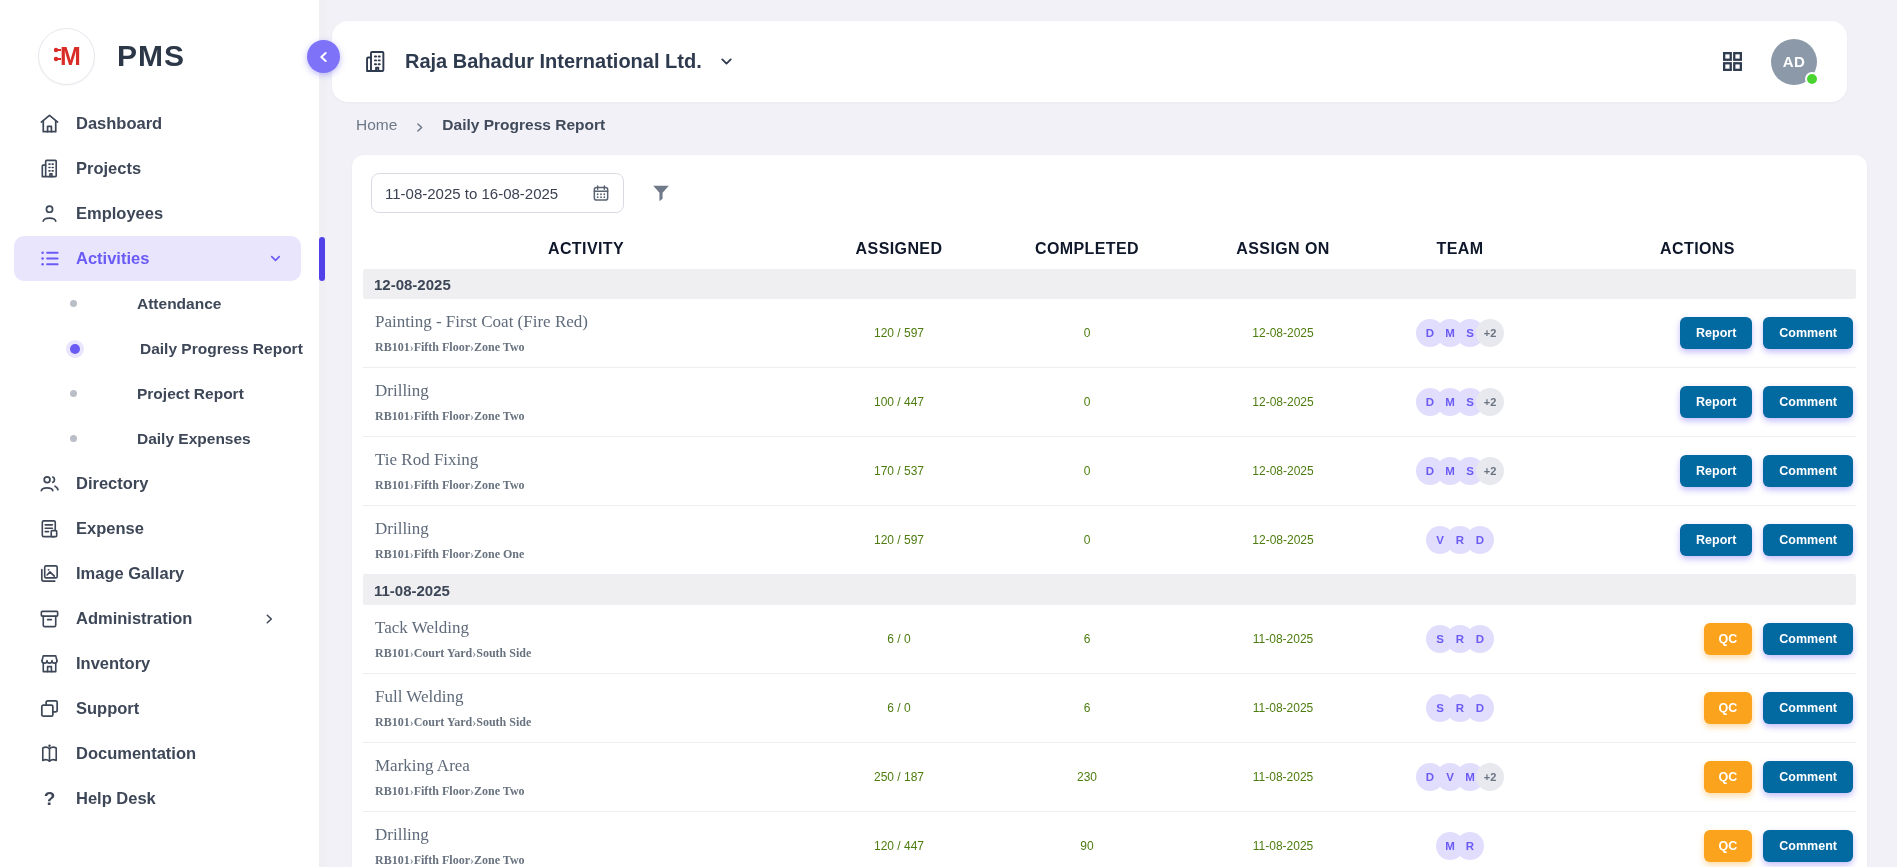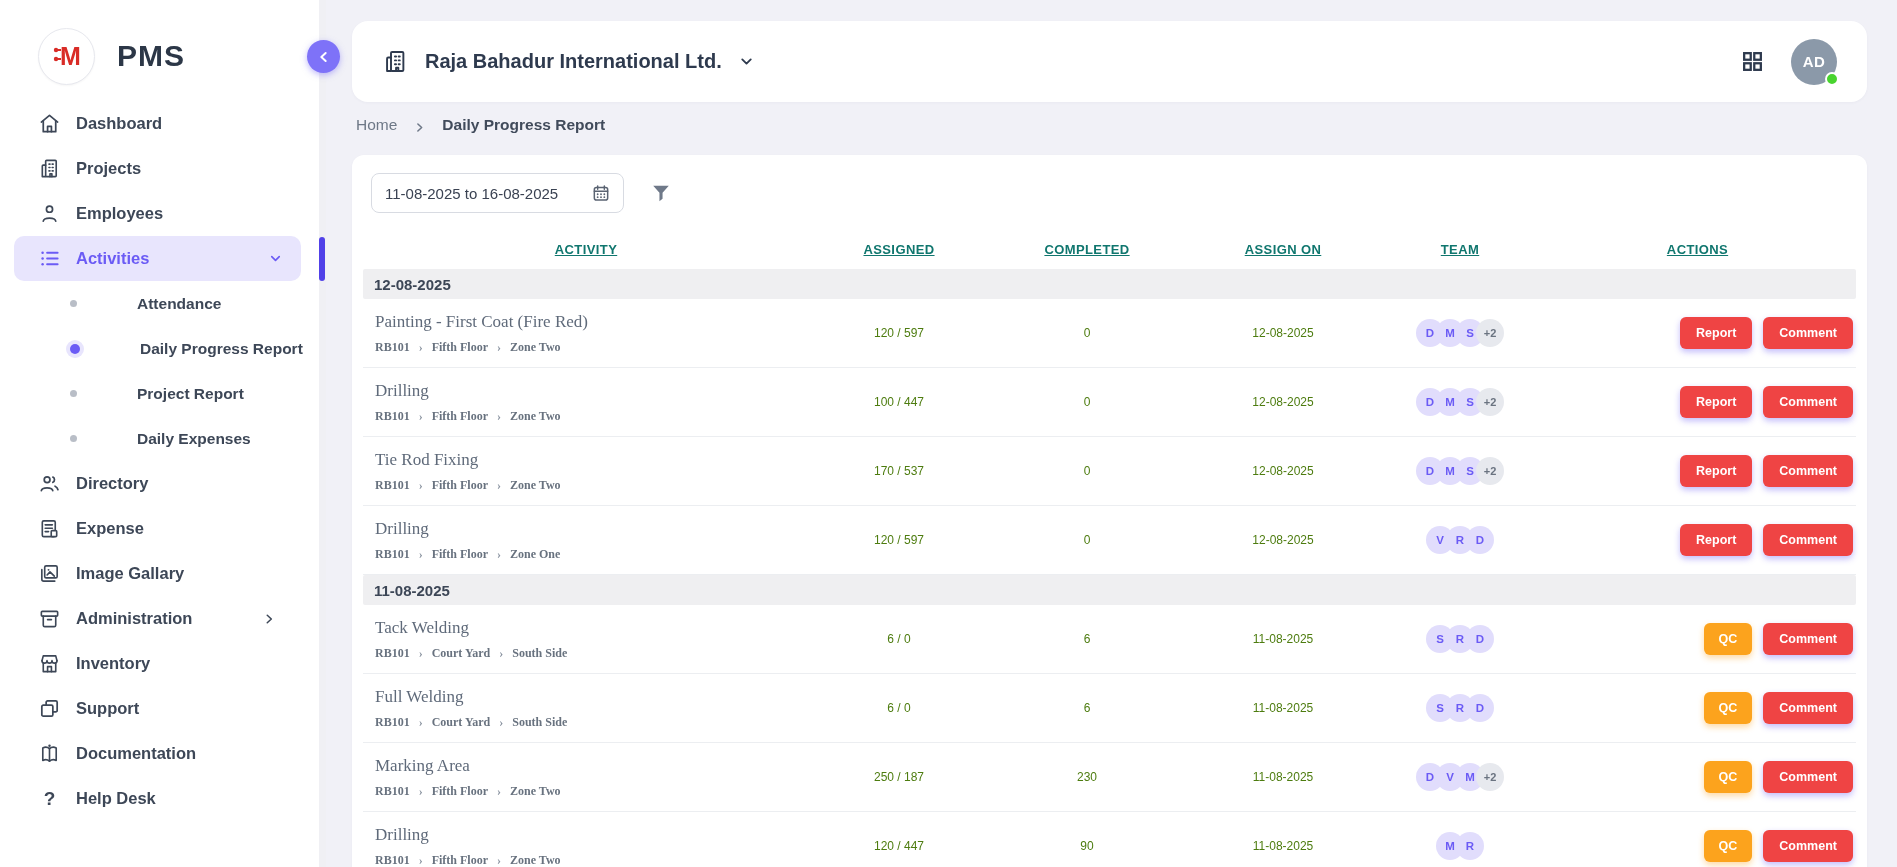--- a/index.html
+++ b/index.html
@@ -58,21 +58,21 @@
   
   .collapse-btn {
     position:absolute; left:307px; top:40px; width:33px; height:33px; border-radius:50%;
     background:#7e72f8; border:none; color:#fff; z-index:10; cursor:pointer;
     display:flex; align-items:center; justify-content:center;
     box-shadow:0 2px 6px rgba(126,114,248,.5);
   }
 
   
   .topbar {
-    position:absolute; left:352px; top:21px; width:1515px; height:81px;
+    position:absolute; left:332px; top:21px; width:1515px; height:81px;
     background:#fff; border-radius:16px; display:flex; align-items:center;
     padding:0 30px; box-shadow:0 1px 3px rgba(40,40,90,.04);
   }
   .company { display:flex; align-items:center; gap:16px; cursor:pointer; }
   .company-name { font-size:20px; font-weight:700; color:#2e3a4e; }
   .company .cicon { color:#2e3a4e; }
   .topbar-right { margin-left:auto; display:flex; align-items:center; gap:26px; }
   .grid-btn { background:none; border:none; cursor:pointer; color:#2e3a4e; }
   .avatar-wrap { position:relative; width:46px; height:46px; cursor:pointer; }
   .avatar-circle {
@@ -110,46 +110,46 @@
   .funnel-btn { background:none; border:none; cursor:pointer; color:#6f7989; }
 
   
   .thead, .trow {
     display:grid;
     grid-template-columns:446px 180px 196px 196px 158px 1fr;
     align-items:center;
   }
   .thead { height:40px; }
   .th {
-    font-size:13px; font-weight:700; color:#0f766e; letter-spacing:.4px; text-align:center;text-decoration:underline;
+    font-size:16px; font-weight:700; color:#0f172a; letter-spacing:.4px; text-align:center;
   }
   .group-row {
     height:30px; background:#efeff1; display:flex; align-items:center;
     padding-left:11px; font-size:15px; font-weight:700; color:#3c4656; border-radius:2px;
   }
   .trow { height:69px; border-bottom:1px solid #eceef1; }
   .cell-activity { display:flex; flex-direction:column; justify-content:center; gap:8px; padding-left:12px;font-family:Liberation Serif, serif; }
   .act-title { font-size:17px; color:#5f6a7a; }
-  .act-path { display:flex; align-items:center; gap:9px; font-size:12px; color:#68727f; font-weight:600; }
+  .act-path { display:flex; align-items:center; font-size:12px; color:#68727f; font-weight:600; }
   .pchev { color:#8a93a0; font-size:12px; font-weight:700; }
   .cell-num { text-align:center; font-size:12px; color:#4d7c0f; }
   .cell-team { display:flex; align-items:center; justify-content:center; }
   .avatar {
     width:28px; height:28px; border-radius:50%; background:#e1ddfc; color:#6b5bf5;
     font-size:11.5px; font-weight:700; display:flex; align-items:center; justify-content:center;
     margin-left:-8px; cursor:pointer;
   }
   .avatar:first-child { margin-left:0; }
   .avatar.extra { background:#e7e9ee; color:#6a7380; font-size:11px; }
   .cell-actions { display:flex; justify-content:flex-end; gap:11px; padding-right:3px; }
   .btn {
     border:none; border-radius:6px; color:#fff; font-size:12.5px; font-weight:700;
     padding:9px 16px; cursor:pointer; font-family:"Liberation Sans", sans-serif;
   }
-  .btn-primary { background:#ef4444; box-shadow:0 3px 6px rgba(107,91,245,.4); }
+  .btn-primary { background:#0369a1; box-shadow:0 3px 6px rgba(107,91,245,.4); }
   .btn-qc { background:#fca31d; box-shadow:0 3px 6px rgba(252,163,29,.4); padding:9px 15px; }
 </style>
 </head>
 <body>
 
 <aside class="sidebar">
   <div class="brand">
     <div class="logo-circle">
       <svg width="34" height="34" viewBox="0 0 34 34">
         <circle cx="6" cy="11" r="2.2" fill="#d92c27"></circle>

